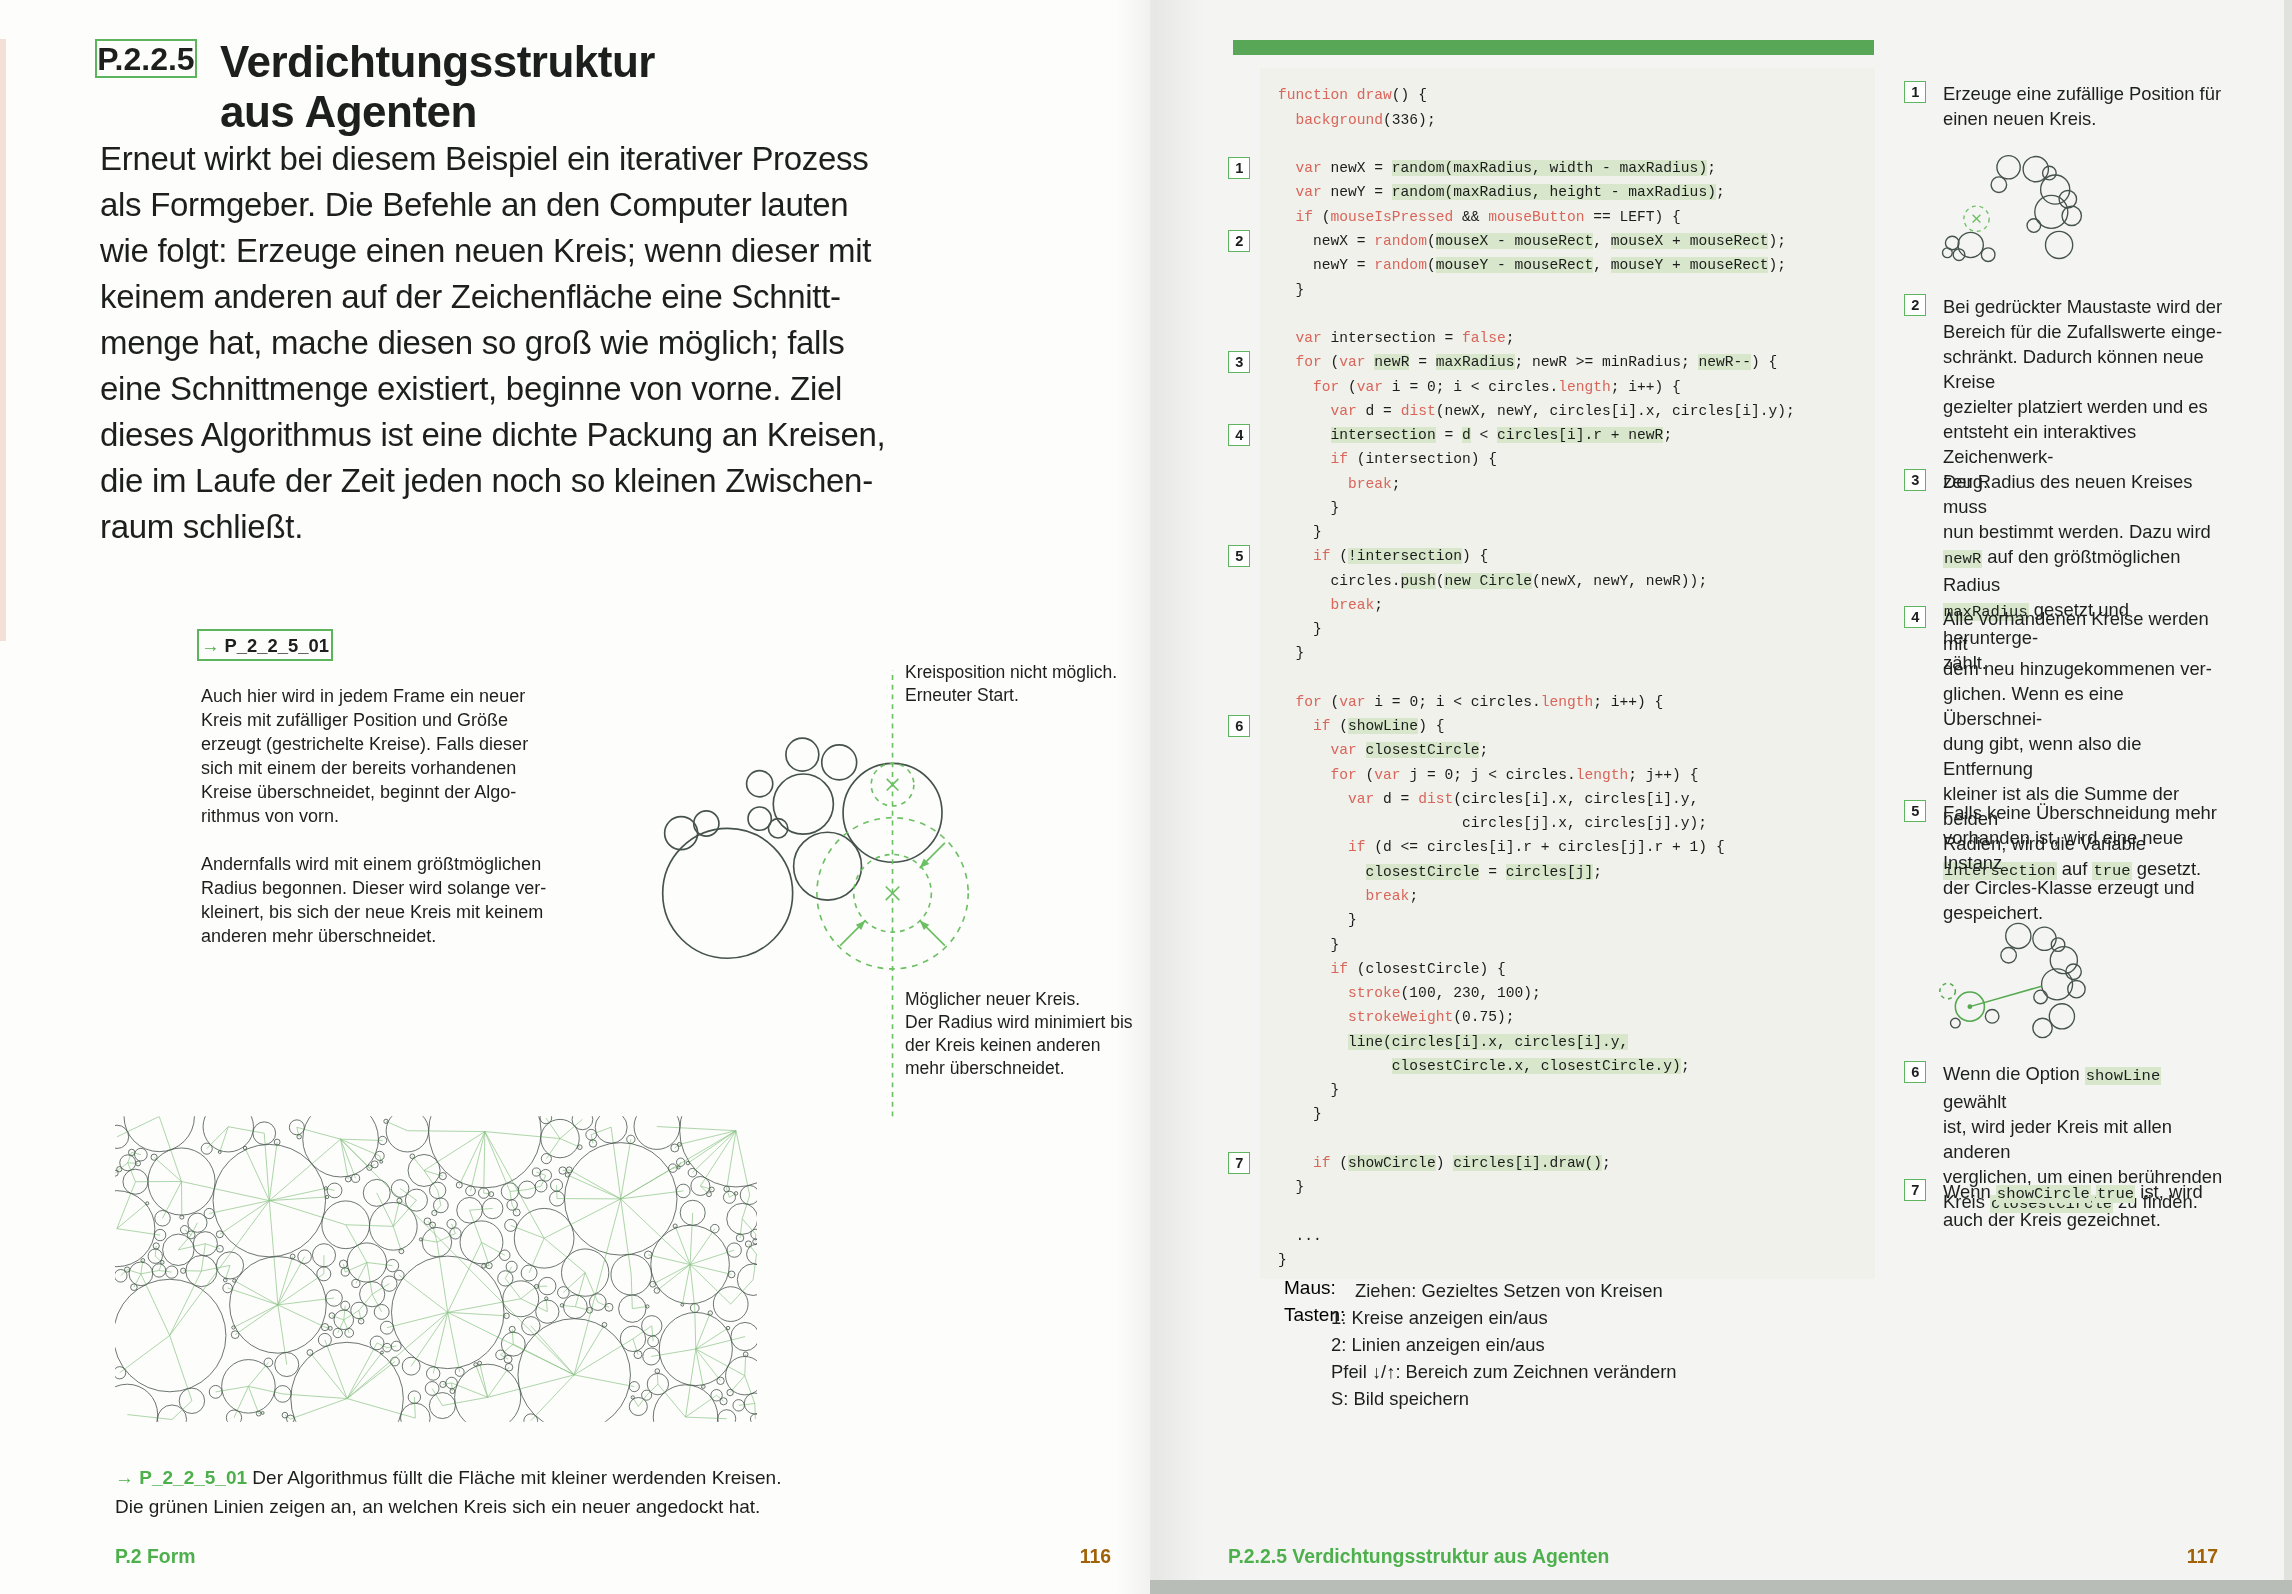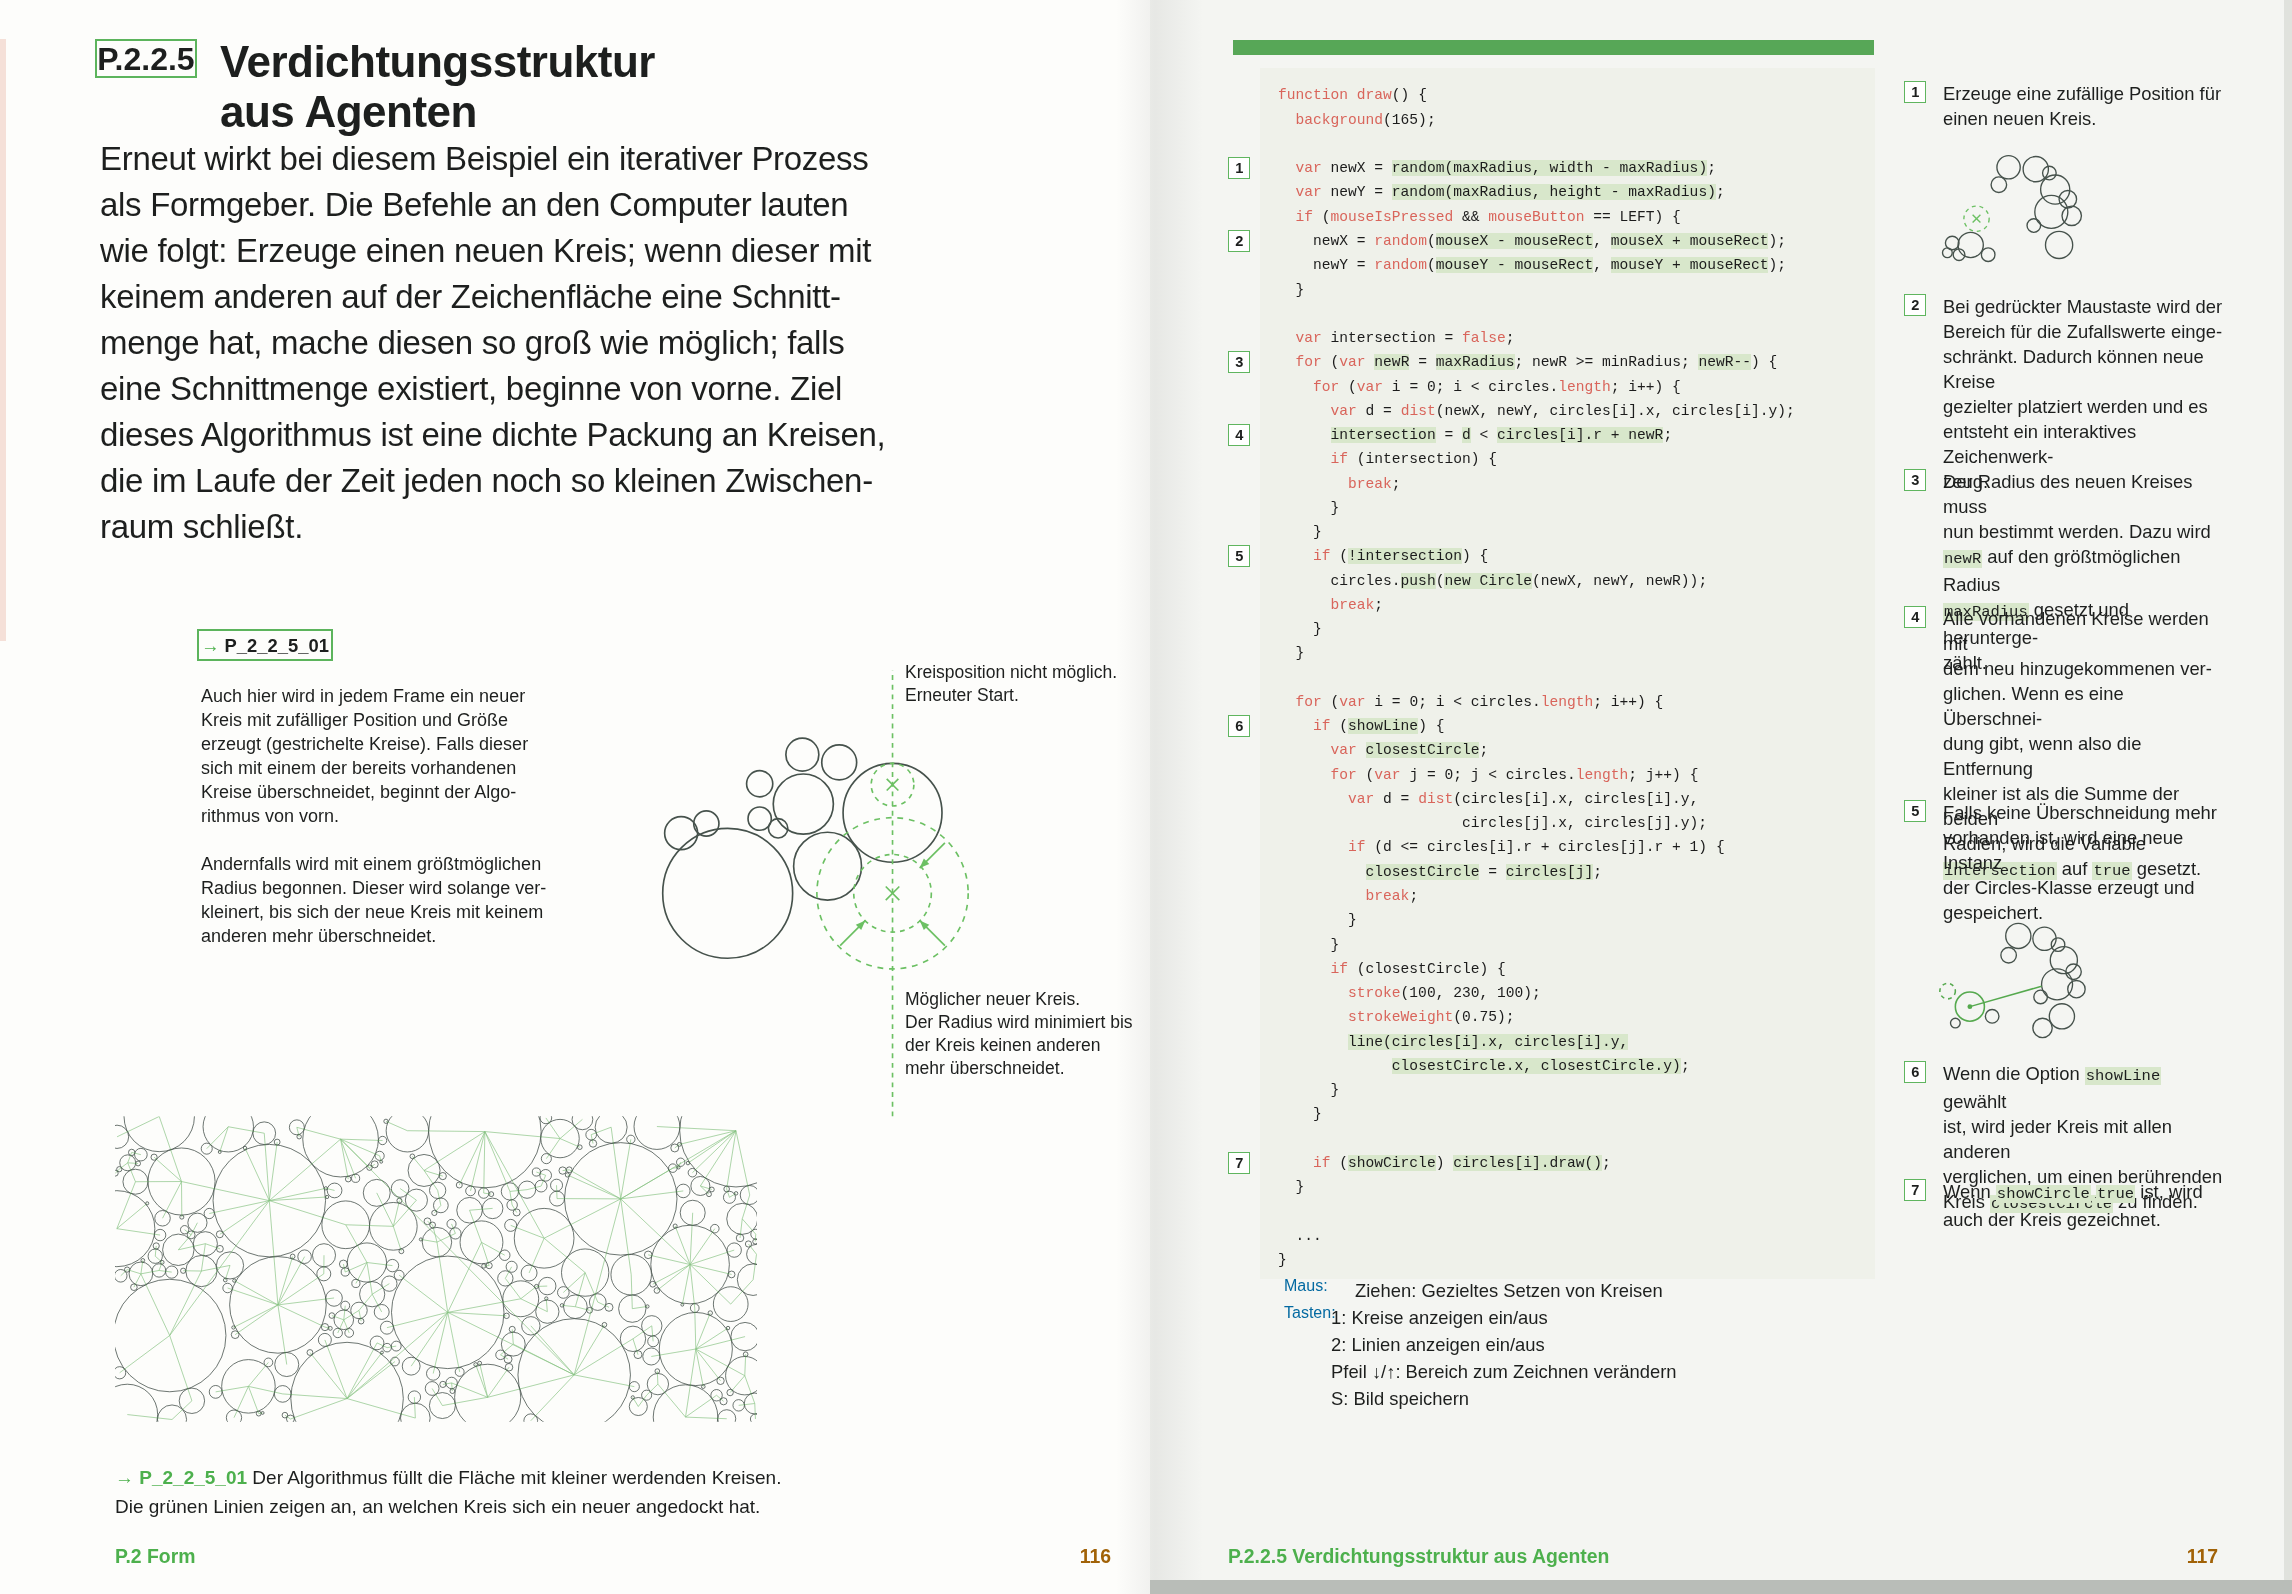--- a/index.html
+++ b/index.html
@@ -32,21 +32,21 @@
   .pagenum{top:1545px;font-size:19.4px;font-weight:bold;color:#a16207;text-align:right;}
   
   #top-bar{left:1233px;top:40px;width:641px;height:14.6px;background:#57a757;}
   #code-bg{left:1260px;top:68px;width:615px;height:1211px;background:#eff1ea;}
   .code-line{position:absolute;left:1278px;height:24px;line-height:24px;white-space:pre;
     font-family:"Liberation Mono",monospace;font-size:14.6px;color:#1c1c1c;}
   .code-line .k{color:#d9655b;}
   .code-line .h{background:#d8e7cb;}
   .marker{position:absolute;left:1228px;width:20.4px;height:20.4px;border:1.9px solid #5fb55f;background:#fff;
     font-size:14.6px;font-weight:bold;text-align:center;line-height:20.4px;}
-  .legend-label{position:absolute;left:1284px;font-size:16px;color:#0369a1;}
+  .legend-label{position:absolute;left:1284px;font-size:19px;color:#000000;}
   .legend-text{position:absolute;left:1331px;font-size:18.4px;line-height:27px;white-space:pre-line;}
   
   .note{position:absolute;left:1904px;width:320px;}
   .nbox{position:absolute;left:0;top:0;width:20.4px;height:20.4px;border:1.9px solid #5fb55f;background:#fff;
     font-size:14.6px;font-weight:bold;text-align:center;line-height:20.4px;}
   .ntext{display:block;margin-left:39px;width:283px;font-size:18.4px;line-height:25px;white-space:pre-line;}
   .ntext .ic{font-family:"Liberation Mono",monospace;font-size:15.5px;background:#d8e7cb;padding:0 1px;}
   svg{display:block;}
 </style>
 </head>
@@ -681,21 +681,21 @@
 
   <div class="abs footer" style="left:115px;text-align:center;">P.2 Form</div>
   <div class="abs pagenum" style="left:1048px;width:63px;">116</div>
 </div>
 
 <div class="abs" id="page-right"></div>
 <div class="abs" id="top-bar"></div>
 <div class="abs" id="code-bg"></div>
 <div id="code-lines">
     <div class="code-line" style="top: 83px;"><span class="k">function draw</span><span class="p">() {</span></div>
-    <div class="code-line" style="top: 108px;"><span class="p">  </span><span class="k">background</span><span class="p">(165);</span></div>
+    <div class="code-line" style="top: 108px;"><span class="p">  </span><span class="k">background</span><span class="p">(336);</span></div>
     <div class="code-line" style="top: 132px;"></div>
     <div class="code-line" style="top: 156px;"><span class="p">  </span><span class="k">var</span><span class="p"> newX = </span><span class="h">random(maxRadius, width - maxRadius)</span><span class="p">;</span></div>
     <div class="code-line" style="top: 180px;"><span class="p">  </span><span class="k">var</span><span class="p"> newY = </span><span class="h">random(maxRadius, height - maxRadius)</span><span class="p">;</span></div>
     <div class="code-line" style="top: 205px;"><span class="p">  </span><span class="k">if</span><span class="p"> (</span><span class="k">mouseIsPressed</span><span class="p"> &amp;&amp; </span><span class="k">mouseButton</span><span class="p"> == LEFT) {</span></div>
     <div class="code-line" style="top: 229px;"><span class="p">    newX = </span><span class="k">random</span><span class="p">(</span><span class="h">mouseX - mouseRect</span><span class="p">, </span><span class="h">mouseX + mouseRect</span><span class="p">);</span></div>
     <div class="code-line" style="top: 253px;"><span class="p">    newY = </span><span class="k">random</span><span class="p">(</span><span class="h">mouseY - mouseRect</span><span class="p">, </span><span class="h">mouseY + mouseRect</span><span class="p">);</span></div>
     <div class="code-line" style="top: 278px;"><span class="p">  }</span></div>
     <div class="code-line" style="top: 302px;"></div>
     <div class="code-line" style="top: 326px;"><span class="p">  </span><span class="k">var</span><span class="p"> intersection = </span><span class="k">false</span><span class="p">;</span></div>
     <div class="code-line" style="top: 350px;"><span class="p">  </span><span class="k">for</span><span class="p"> (</span><span class="k">var</span><span class="p"> </span><span class="h">newR</span><span class="p"> = </span><span class="h">maxRadius</span><span class="p">; newR &gt;= minRadius; </span><span class="h">newR--</span><span class="p">) {</span></div>

